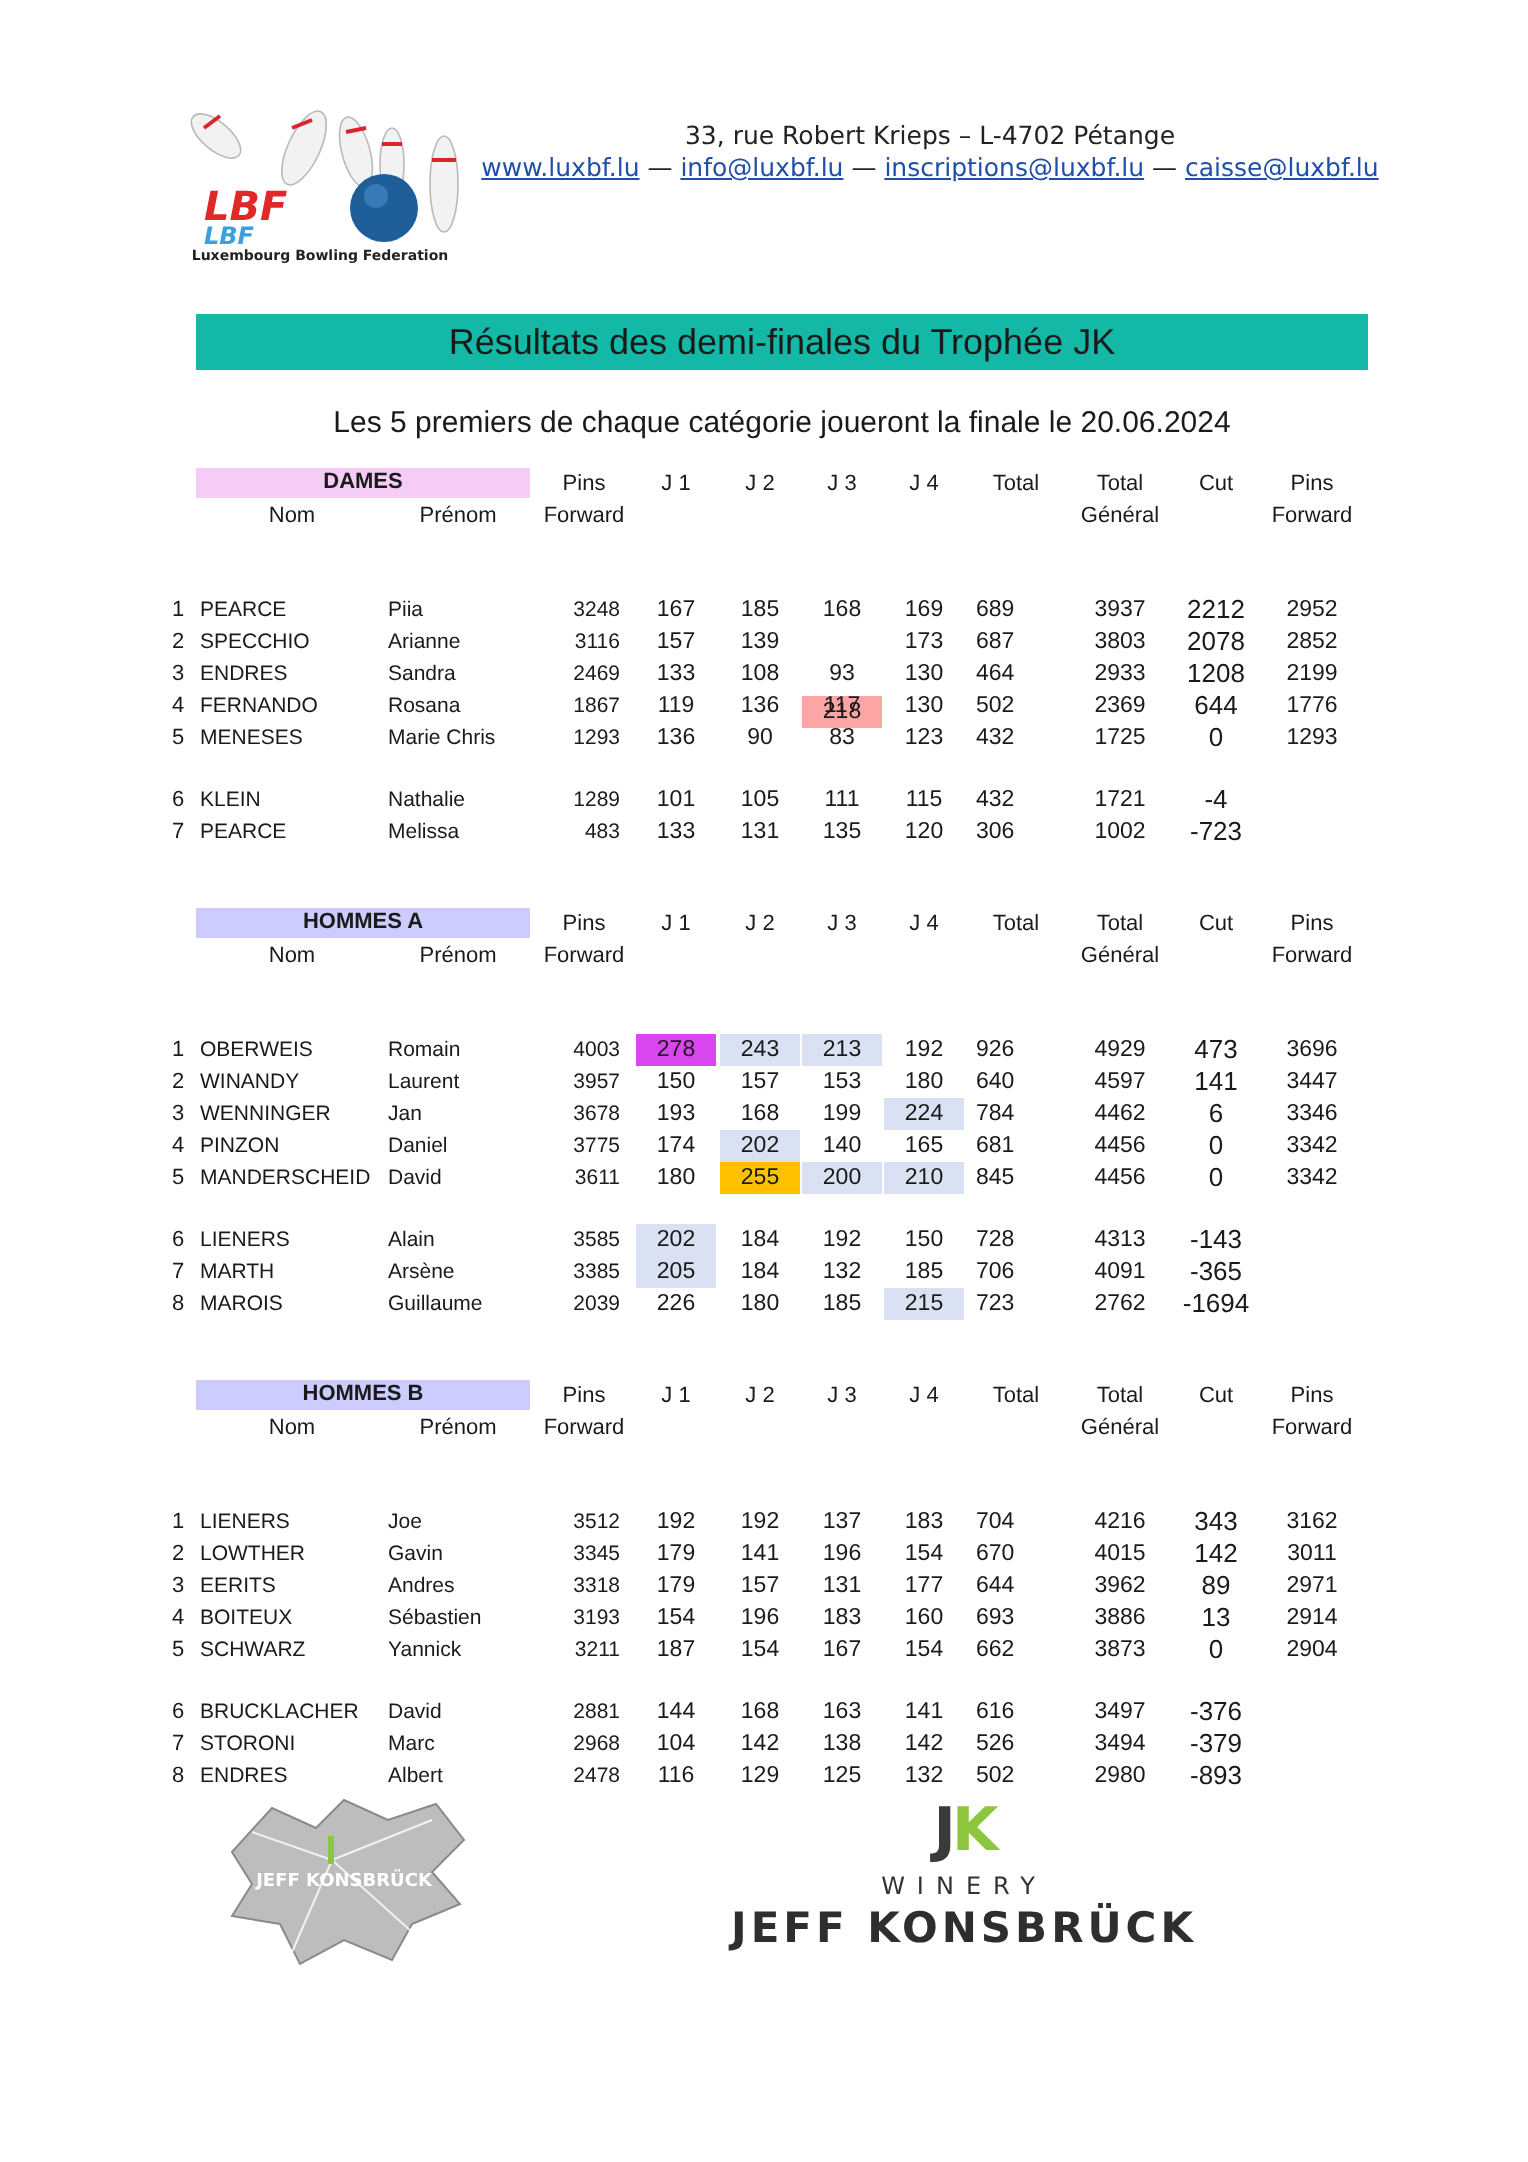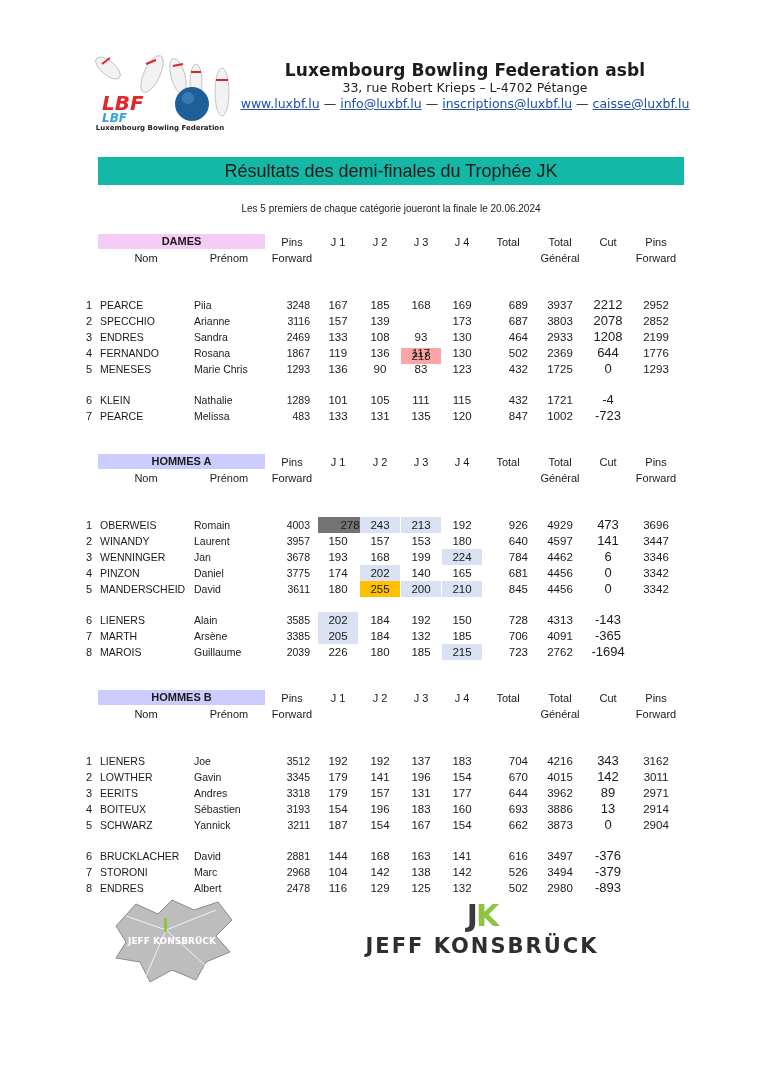--- a/index.html
+++ b/index.html
@@ -12,36 +12,36 @@
                   font-size: 7px; font-weight: bold; color: #222; font-family: "DejaVu Sans", sans-serif; }
   .org-block { position: absolute; left: 230px; top: 60px; width: 470px; text-align: center; }
   .org-name { font-family: "DejaVu Sans", sans-serif; font-weight: bold; font-size: 17px; color: #1c1c1c; letter-spacing: 0.1px; }
   .org-line { font-family: "DejaVu Sans", sans-serif; font-size: 12.5px; color: #222; line-height: 16px; }
   .org-links { font-family: "DejaVu Sans", sans-serif; font-size: 12.5px; color: #222; line-height: 16px; white-space: nowrap; }
   .org-links a { color: #1f4fa8; text-decoration: underline; }
 
   
   .title-bar { position: absolute; left: 98px; top: 157px; width: 586px; height: 28px; background: #ffff00;
                text-align: center; font-size: 18px; line-height: 28px; color: #1a1a1a; }
-  .subtitle { position: absolute; left: 98px; top: 203px; width: 586px; text-align: center; font-size: 10px; }
+  .subtitle { position: absolute; left: 98px; top: 203px; width: 586px; text-align: center; font-size: 15px; }
 
   
   .section { position: absolute; left: 0; width: 764px; }
   .cat { position: absolute; left: 98px; width: 167px; height: 15px; text-align: center; font-size: 11px;
          font-weight: bold; line-height: 15px; }
   .h { position: absolute; font-size: 11px; text-align: center; width: 50px; line-height: 14px; }
   .row { position: absolute; left: 0; width: 764px; height: 16px; font-size: 11px; line-height: 16px; }
   .row span { position: absolute; }
   .c-rank { left: 86px; width: 10px; }
   .c-nom { left: 100px; width: 82px; font-size: 10.5px; }
   .c-pre { left: 194px; width: 80px; font-size: 10.5px; }
   .c-pf  { left: 270px; width: 40px; text-align: right; font-size: 10.5px; }
   .c-j   { width: 40px; text-align: center; font-size: 11.5px; height: 16px; }
   .c-j1 { left: 318px; } .c-j2 { left: 360px; } .c-j3 { left: 401px; } .c-j4 { left: 442px; }
-  .c-tot { left: 488px; width: 40px; text-align: right; font-size: 11.5px; }
+  .c-tot { left: 488px; width: 40px; text-align: left; font-size: 11.5px; }
   .c-tg  { left: 536px; width: 48px; text-align: center; font-size: 11.5px; }
   .c-cut { left: 588px; width: 40px; text-align: center; font-size: 13px; }
   .c-pf2 { left: 634px; width: 44px; text-align: center; font-size: 11.5px; }
 
   
   .leaf { position: absolute; left: 106px; top: 896px; width: 132px; height: 88px; }
   .jk-block { position: absolute; left: 340px; top: 900px; width: 284px; text-align: center; }
   .jk-mark { font-family: "DejaVu Sans", sans-serif; font-size: 30px; font-weight: bold; line-height: 32px; letter-spacing: -2px; }
   .jk-mark .j { color: #3a3a3a; }
   .jk-mark .k { color: #8cc63f; }
@@ -69,21 +69,20 @@
     </g>
     <circle cx="112" cy="58" r="17" fill="#1e5f99"></circle>
     <circle cx="108" cy="52" r="6" fill="#4a8ccc" opacity="0.6"></circle>
     <text x="22" y="64" font-family="DejaVu Sans, sans-serif" font-size="20" font-weight="bold" font-style="italic" fill="#e02828">LBF</text>
     <text x="22" y="76" font-family="DejaVu Sans, sans-serif" font-size="12" font-weight="bold" font-style="italic" fill="#3aa0e0">LBF</text>
   </svg>
   <div class="logo-caption">Luxembourg Bowling Federation</div>
 </div>
 
 <div class="org-block">
-  <div class="org-name">Luxembourg Bowling Federation asbl</div>
   <div class="org-line">33, rue Robert Krieps – L-4702 Pétange</div>
   <div class="org-links">
     <a>www.luxbf.lu</a><span> — </span><a>info@luxbf.lu</a><span> — </span><a>inscriptions@luxbf.lu</a><span> — </span><a>caisse@luxbf.lu</a>
   </div>
 </div>
 
 <div class="title-bar" style="background: #14b8a6;">Résultats des demi-finales du Trophée JK</div>
 <div class="subtitle">Les 5 premiers de chaque catégorie joueront la finale le 20.06.2024</div>
 
 <div id="sections">
@@ -189,21 +188,21 @@
       </div>
       <div class="row" style="top: 175px;">
         <span class="c-rank">7</span>
         <span class="c-nom">PEARCE</span>
         <span class="c-pre">Melissa</span>
         <span class="c-pf">483</span>
         <span class="c-j c-j1">133</span>
         <span class="c-j c-j2">131</span>
         <span class="c-j c-j3">135</span>
         <span class="c-j c-j4">120</span>
-        <span class="c-tot">847</span>
+        <span class="c-tot">306</span>
         <span class="c-tg">1002</span>
         <span class="c-cut">-723</span>
         <span class="c-pf2"></span>
       </div>
     </div>
     <div class="section" style="top: 453px;">
       <div class="cat" style="top: 1px; background: rgb(204, 204, 255);">HOMMES A</div>
       <div class="h" style="left: 121px; top: 18px;">Nom</div>
       <div class="h" style="left: 204px; top: 18px;">Prénom</div>
       <div class="h" style="left: 267px; top: 2px;">Pins</div>
@@ -216,21 +215,21 @@
       <div class="h" style="left: 535px; top: 2px;">Total</div>
       <div class="h" style="left: 535px; top: 18px;">Général</div>
       <div class="h" style="left: 583px; top: 2px;">Cut</div>
       <div class="h" style="left: 631px; top: 2px;">Pins</div>
       <div class="h" style="left: 631px; top: 18px;">Forward</div>
       <div class="row" style="top: 64px;">
         <span class="c-rank">1</span>
         <span class="c-nom">OBERWEIS</span>
         <span class="c-pre">Romain</span>
         <span class="c-pf">4003</span>
-        <span class="c-j c-j1" style="background: #737373; padding-left: 12px;">278</span>
+        <span class="c-j c-j1" style="background: #d946ef;">278</span>
         <span class="c-j c-j2" style="background: rgb(217, 225, 242);">243</span>
         <span class="c-j c-j3" style="background: rgb(217, 225, 242);">213</span>
         <span class="c-j c-j4">192</span>
         <span class="c-tot">926</span>
         <span class="c-tg">4929</span>
         <span class="c-cut">473</span>
         <span class="c-pf2">3696</span>
       </div>
       <div class="row" style="top: 80px;">
         <span class="c-rank">2</span>
@@ -473,14 +472,15 @@
     </g>
     <rect x="58" y="22" width="3" height="14" fill="#8cc63f"></rect>
   </svg>
   <div style="position:absolute;left:0;top:40px;width:132px;text-align:center;font-size:9px;font-weight:bold;color:#fff;font-family:'DejaVu Sans',sans-serif;">JEFF KONSBRÜCK</div>
 </div>
 
 <div class="jk-block">
   <div class="jk-mark">
     <span class="j">J</span><span class="k">K</span>
   </div>
+  <div class="winery">WINERY</div>
   <div class="jk-name">JEFF KONSBRÜCK</div>
 </div>
 
 </body></html>

